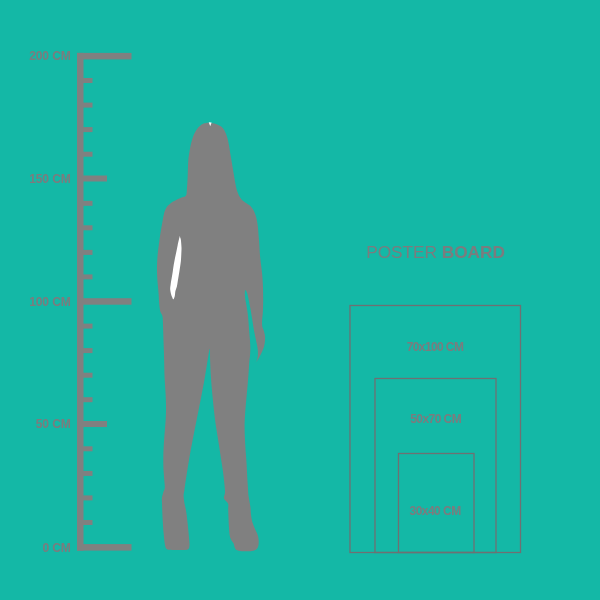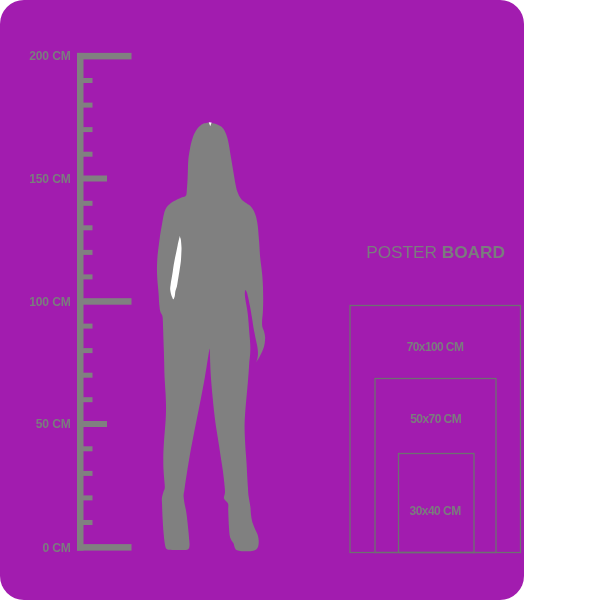--- a/index.html
+++ b/index.html
@@ -1,17 +1,17 @@
 <!DOCTYPE html>
 <html><head>
 <meta charset="utf-8">
 <style>
   html,body{margin:0;padding:0;background:#ffffff;}
-  .stage{position:relative;width:524px;height:600px;background:#a21caf;overflow:hidden;
-         font-family:"Liberation Sans", sans-serif;border-radius:24px;}
+  .stage{position:relative;width:600px;height:600px;background:#14b8a6;overflow:hidden;
+         font-family:"Liberation Sans", sans-serif;}
   svg{position:absolute;left:0;top:0;will-change:transform;}
   text{font-family:"Liberation Sans", sans-serif;}
 </style>
 </head>
 <body>
 <div class="stage">
 <svg width="600" height="600" viewBox="0 0 600 600">
 
   <rect x="77" y="52.9" width="6.5" height="497.7" fill="#808080"></rect>
 

